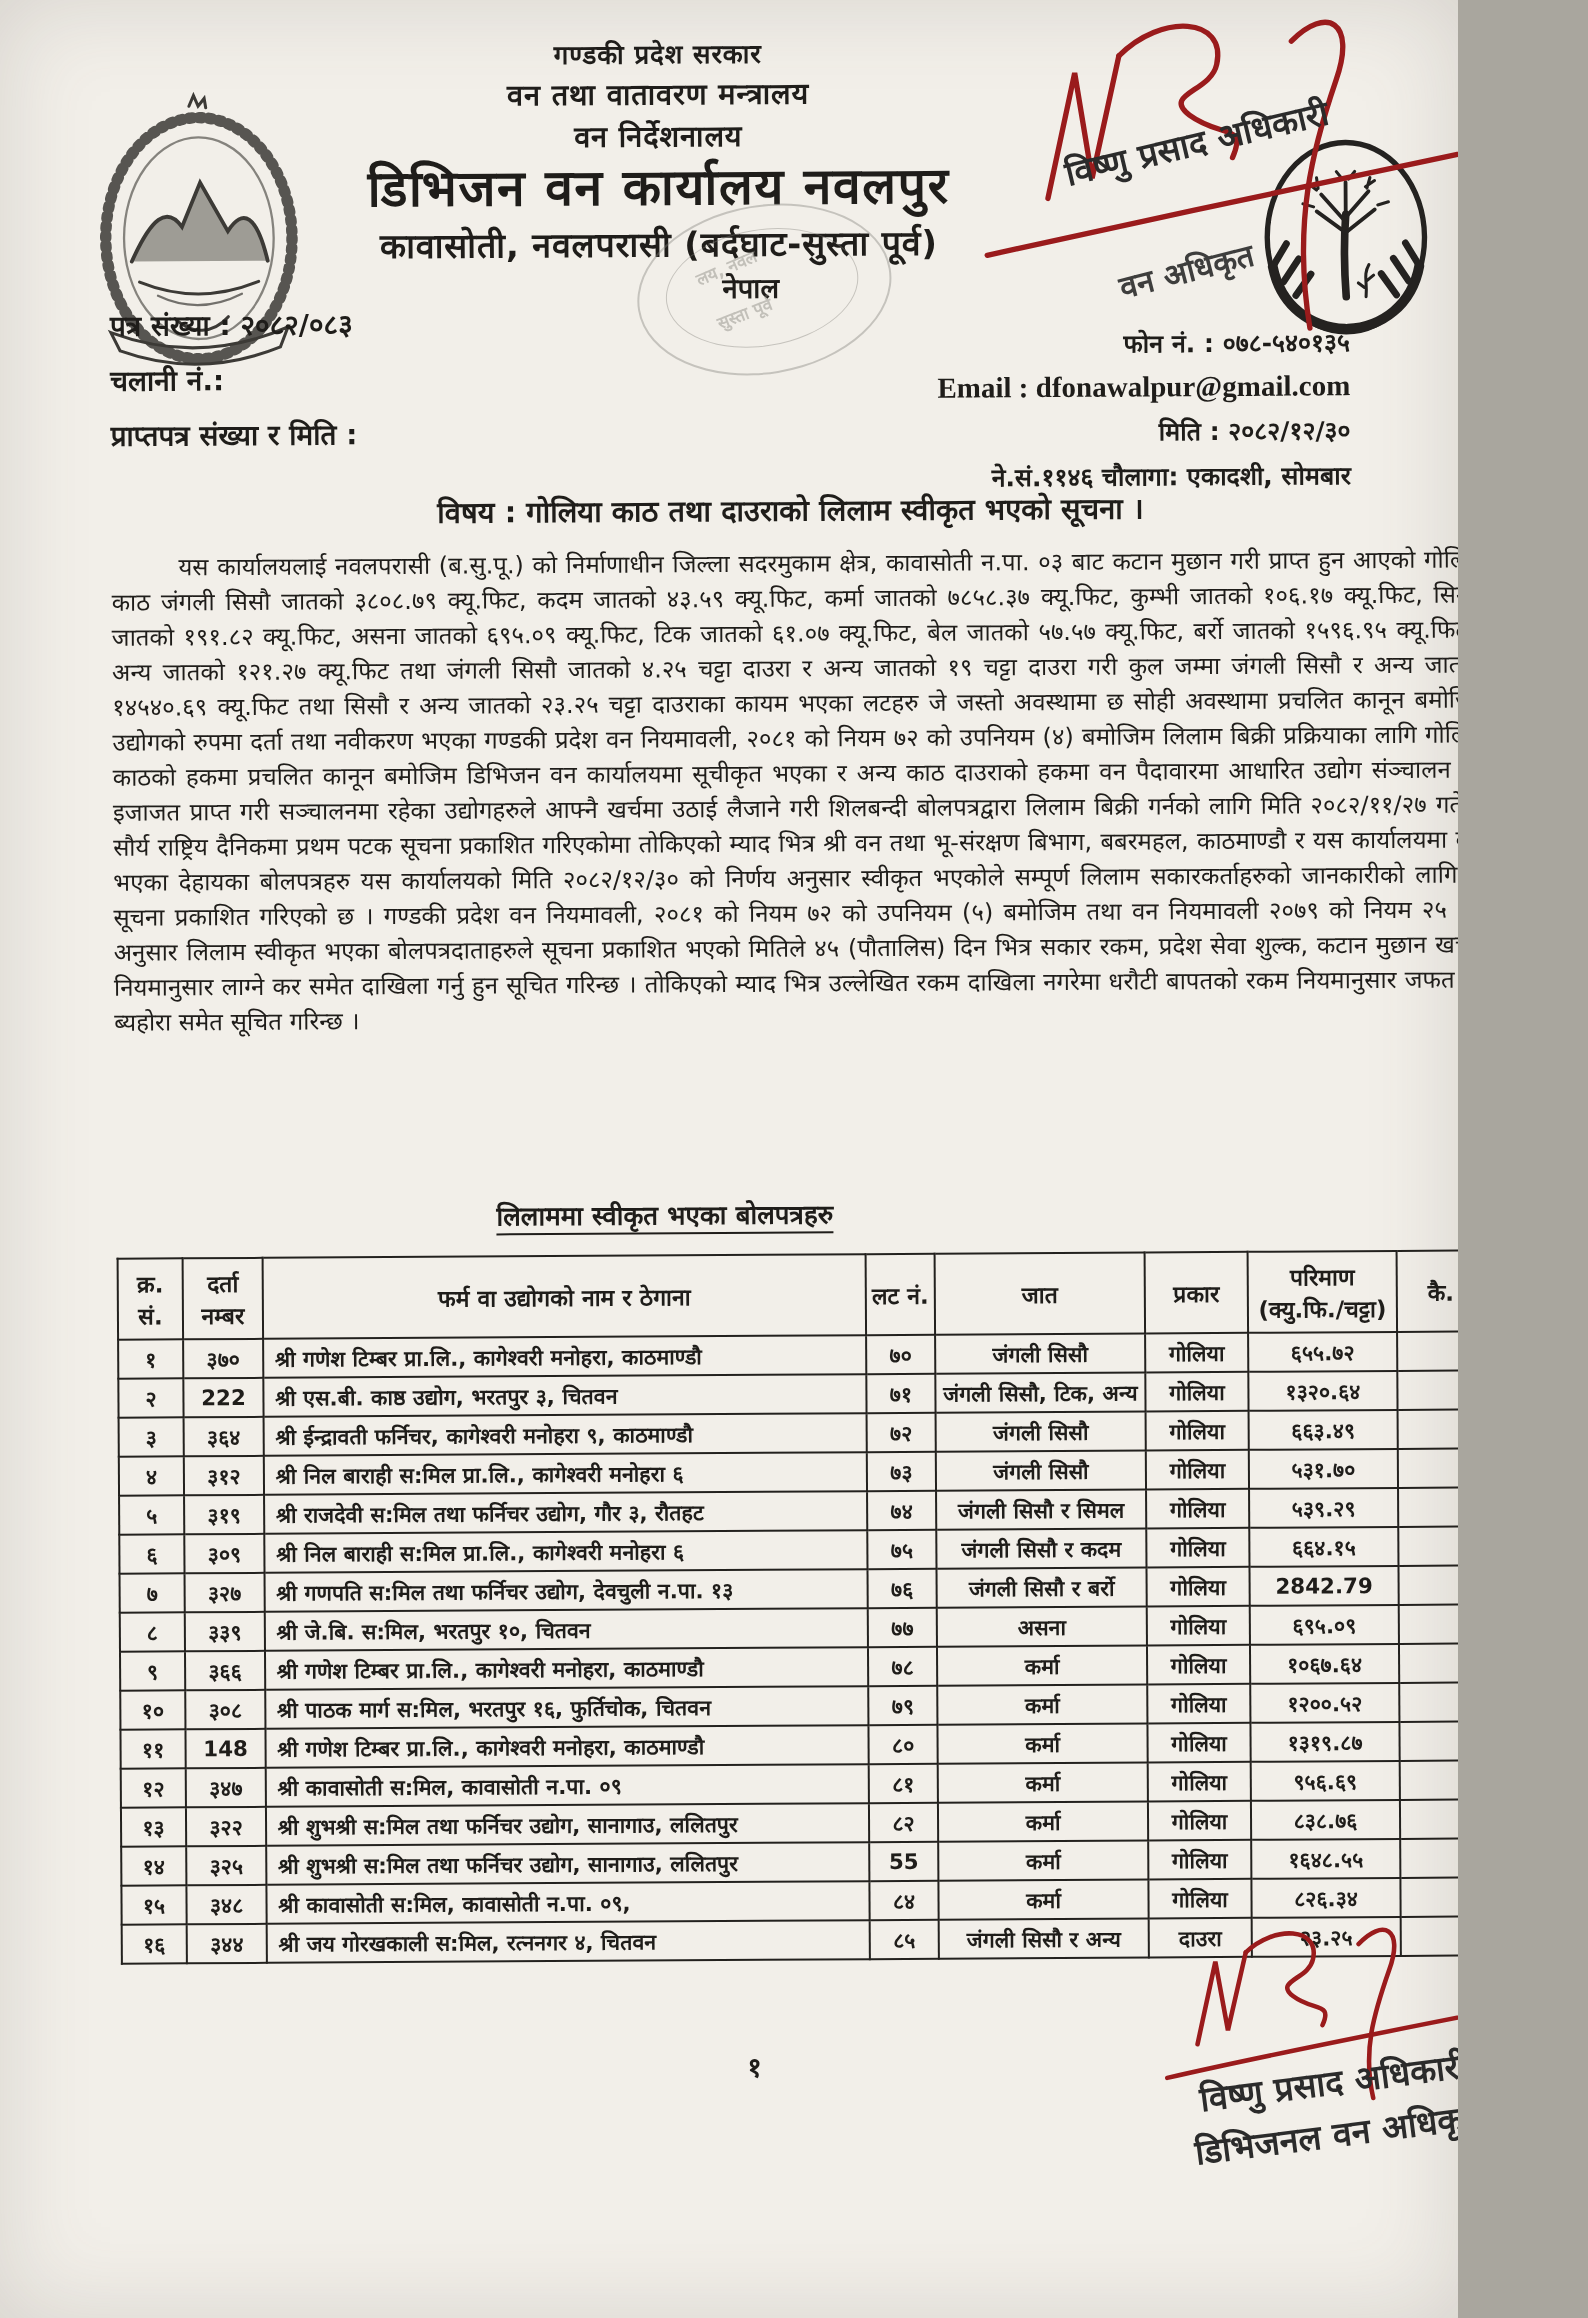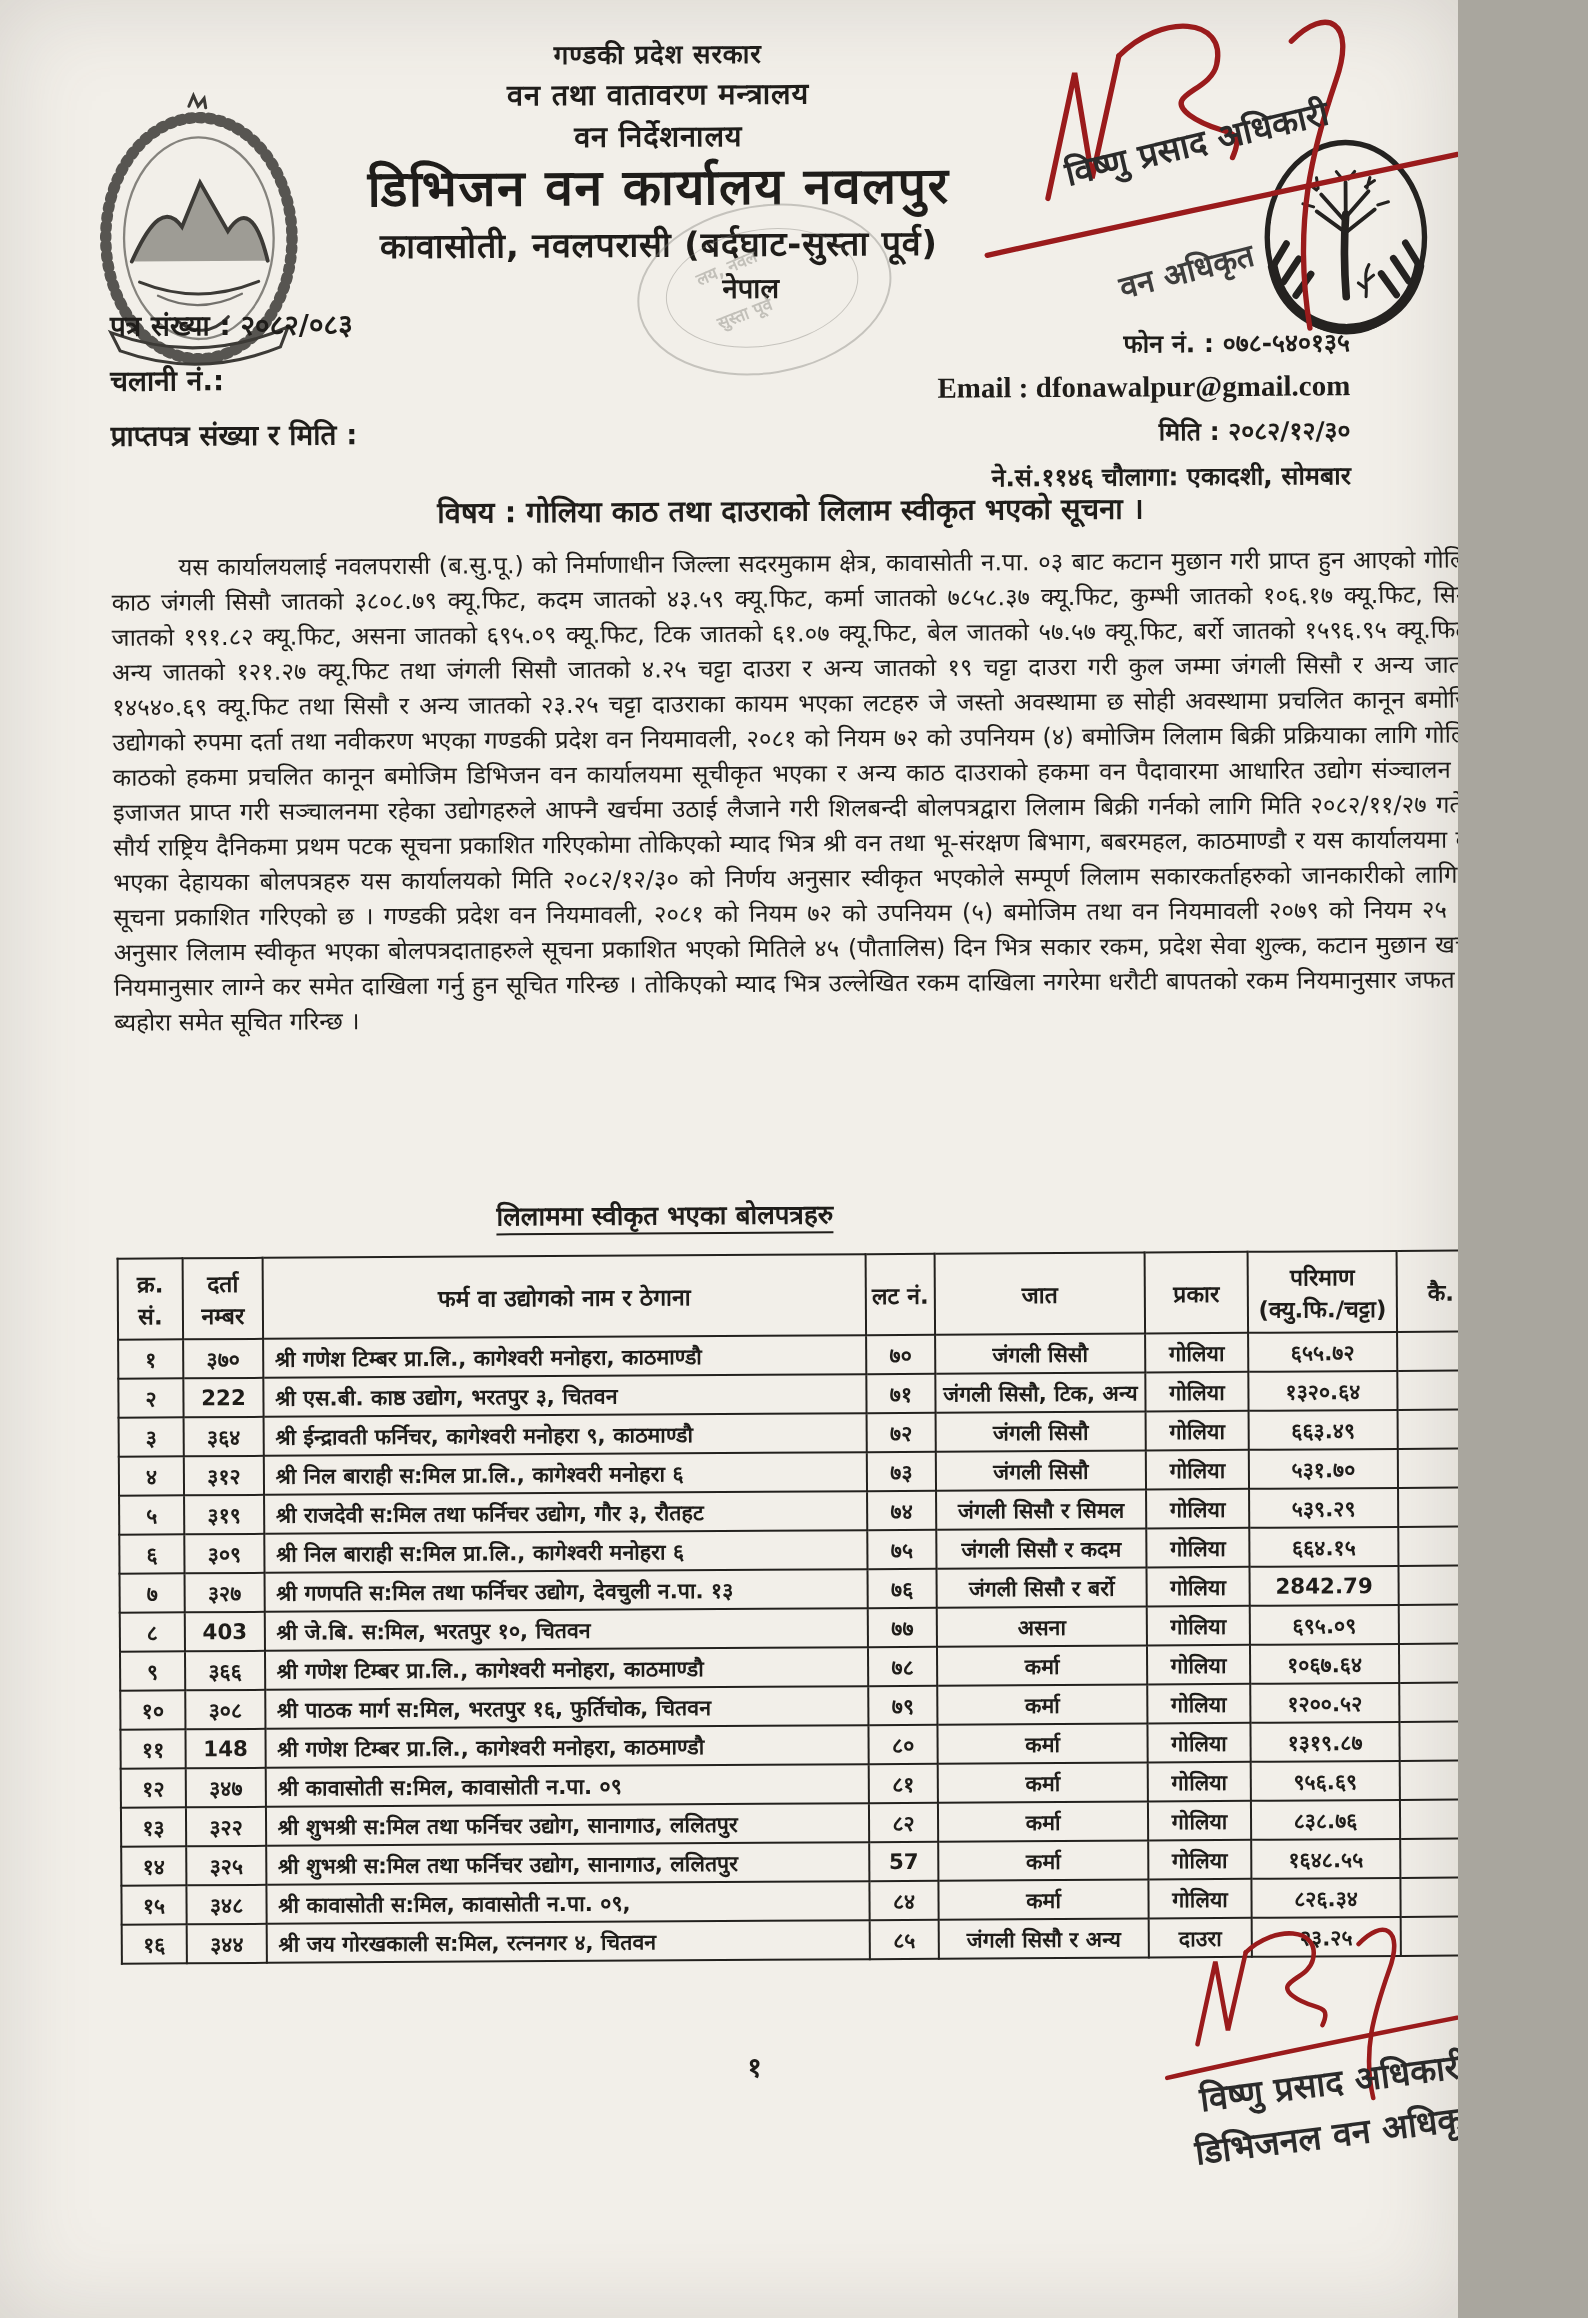--- a/index.html
+++ b/index.html
@@ -229,21 +229,21 @@
               <td>३२७</td>
               <td class="firm">श्री गणपति स:मिल तथा फर्निचर उद्योग, देवचुली न.पा. १३</td>
               <td>७६</td>
               <td>जंगली सिसौ र बर्रो</td>
               <td>गोलिया</td>
               <td>2842.79</td>
               <td></td>
             </tr>
             <tr>
               <td>८</td>
-              <td>403</td>
+              <td>३३९</td>
               <td class="firm">श्री जे.बि. स:मिल, भरतपुर १०, चितवन</td>
               <td>७७</td>
               <td>असना</td>
               <td>गोलिया</td>
               <td>६९५.०९</td>
               <td></td>
             </tr>
             <tr>
               <td>९</td>
               <td>३६६</td>
@@ -291,21 +291,21 @@
               <td>८२</td>
               <td>कर्मा</td>
               <td>गोलिया</td>
               <td>८३८.७६</td>
               <td></td>
             </tr>
             <tr>
               <td>१४</td>
               <td>३२५</td>
               <td class="firm">श्री शुभश्री स:मिल तथा फर्निचर उद्योग, सानागाउ, ललितपुर</td>
-              <td>57</td>
+              <td>55</td>
               <td>कर्मा</td>
               <td>गोलिया</td>
               <td>१६४८.५५</td>
               <td></td>
             </tr>
             <tr>
               <td>१५</td>
               <td>३४८</td>
               <td class="firm">श्री कावासोती स:मिल, कावासोती न.पा. ०९,</td>
               <td>८४</td>

